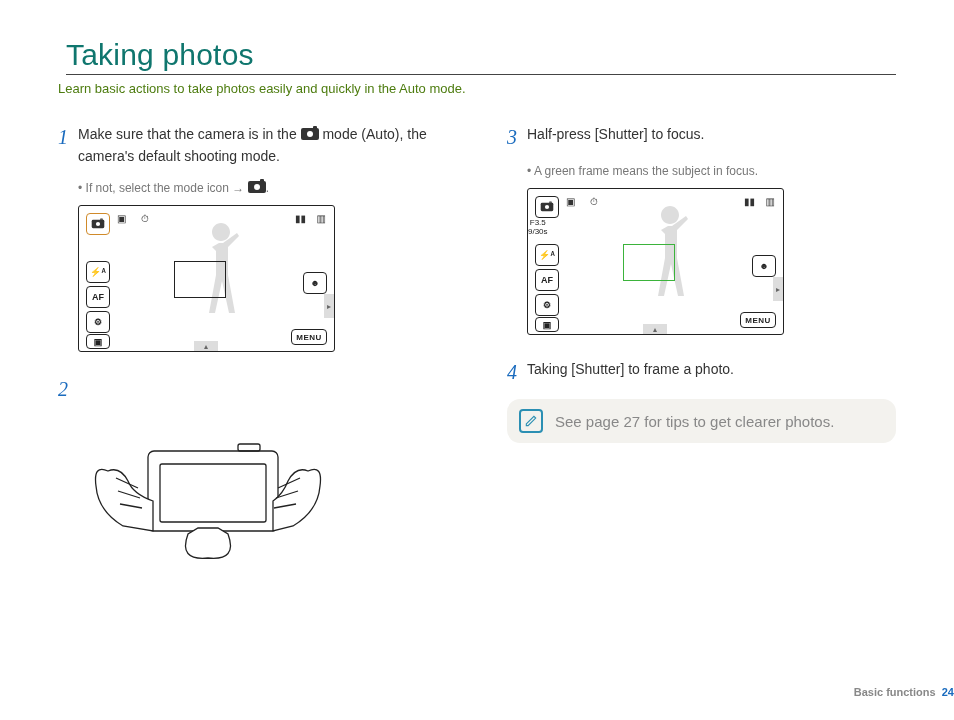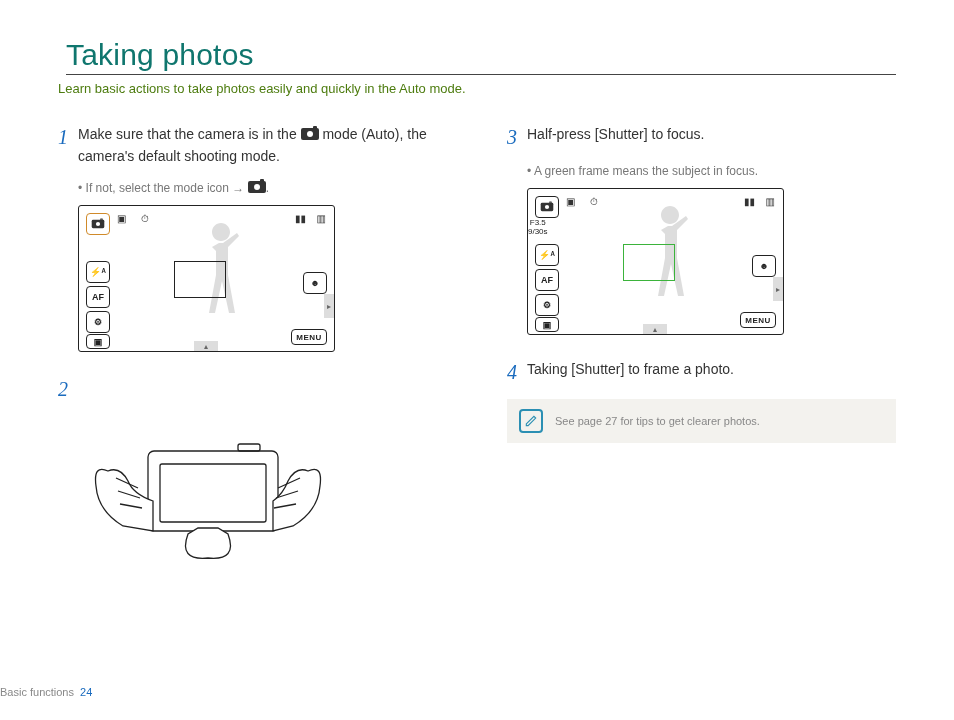--- a/index.html
+++ b/index.html
@@ -125,35 +125,36 @@
     align-items: center;
     justify-content: center;
     font-size: 8px;
     color: #666;
   }
   .arrow-tab.bot { width: 24px; height: 10px; }
   .footer {
     position: absolute;
     bottom: 22px;
     left: 0; right: 0;
-    text-align: left;
+    text-align: right;
     font-size: 11px;
     color: #888;
-    font-weight: 400;
+    font-weight: 700;
   }
   .footer .pg { color: #1a6bbe; }
   .tipbox {
     background: #f3f2ee;
     padding: 10px 12px;
     margin: 14px 0 0 0;
     display: flex;
     align-items: center;
     gap: 12px;
-    font-size: 11px;
+    font-size: 15px;
     color: #888;
+    border-radius: 13px;
   }
   .tipicon {
     width: 20px; height: 20px;
     border: 2px solid #2b8fb3;
     border-radius: 4px;
     display: flex;
     align-items: center;
     justify-content: center;
     flex-shrink: 0;
   }

